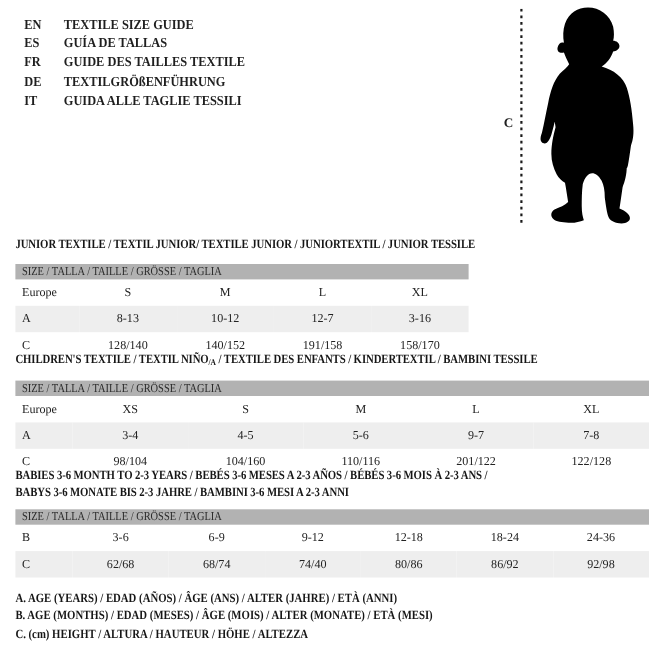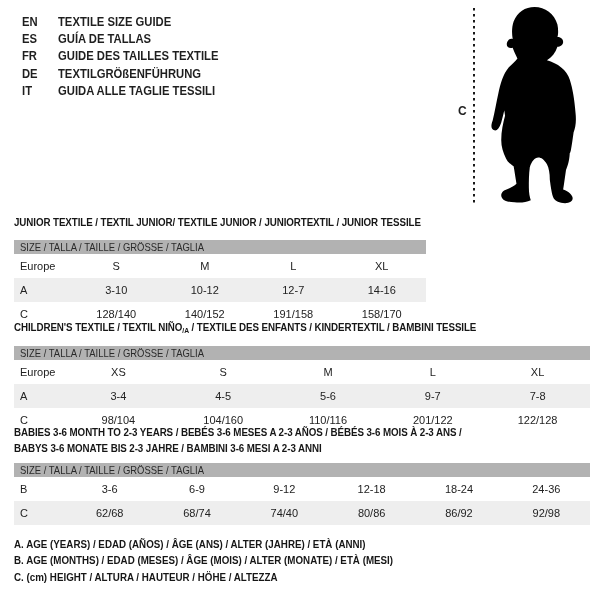--- a/index.html
+++ b/index.html
@@ -1,19 +1,19 @@
 <!DOCTYPE html>
 <html><head>
 <meta charset="utf-8">
 <style>
   * { margin:0; padding:0; box-sizing:border-box; }
   html,body { width:600px; height:600px; background:#fff; }
   .page {
     position:relative; width:600px; height:600px; background:#ffffff;
-    overflow:hidden; font-family:Liberation Sans, sans-serif;
+    overflow:hidden; font-family:Liberation Serif, serif;
     color:#1f1f1f;
   }
   
   .lang-block {
     position:absolute; left:22px; top:14px;
     font-size:12.5px; font-weight:bold; line-height:17.2px;
     transform:scaleX(0.9); transform-origin:0 0; white-space:nowrap;
   }
   .lang-row { display:flex; }
   .lang-code { display:inline-block; width:40px; }
@@ -149,24 +149,24 @@
       </tr>
       <tr>
         <td class="lab">Europe</td>
         <td>S</td>
         <td>M</td>
         <td>L</td>
         <td>XL</td>
       </tr>
       <tr class="shade">
         <td class="lab">A</td>
-        <td>3-10</td>
+        <td>8-13</td>
         <td>10-12</td>
         <td>12-7</td>
-        <td>14-16</td>
+        <td>3-16</td>
       </tr>
       <tr>
         <td class="lab">C</td>
         <td>128/140</td>
         <td>140/152</td>
         <td>191/158</td>
         <td>158/170</td>
       </tr>
     </tbody>
   </table>

